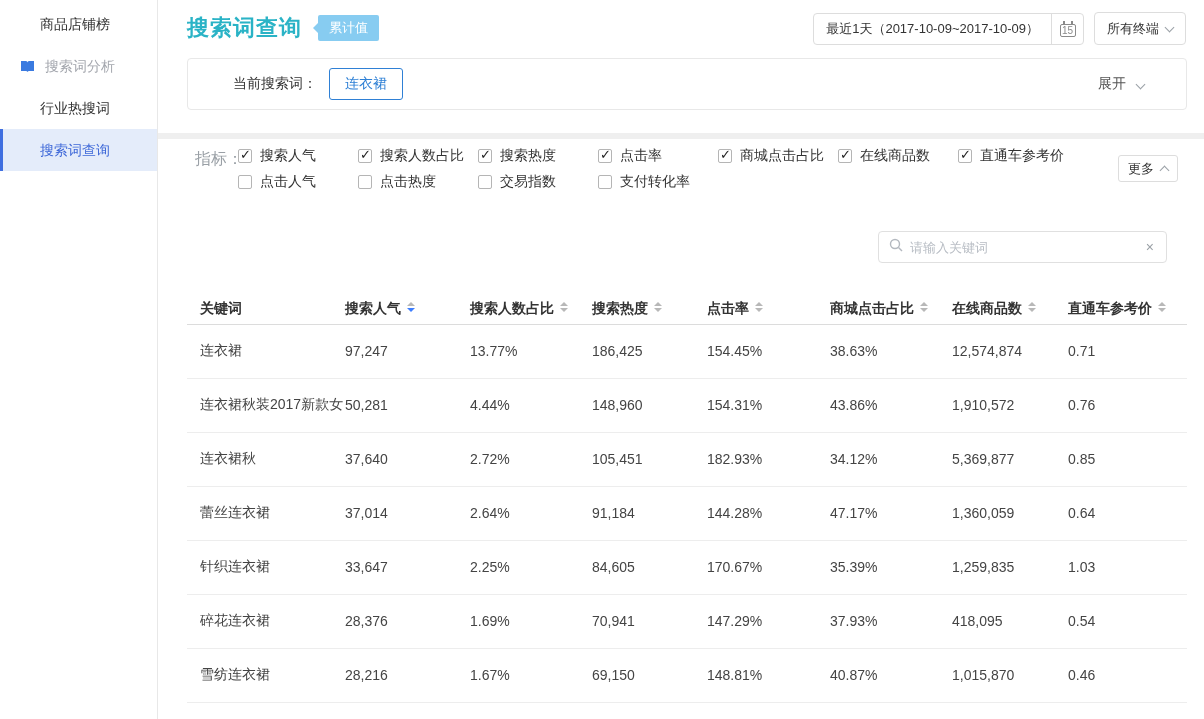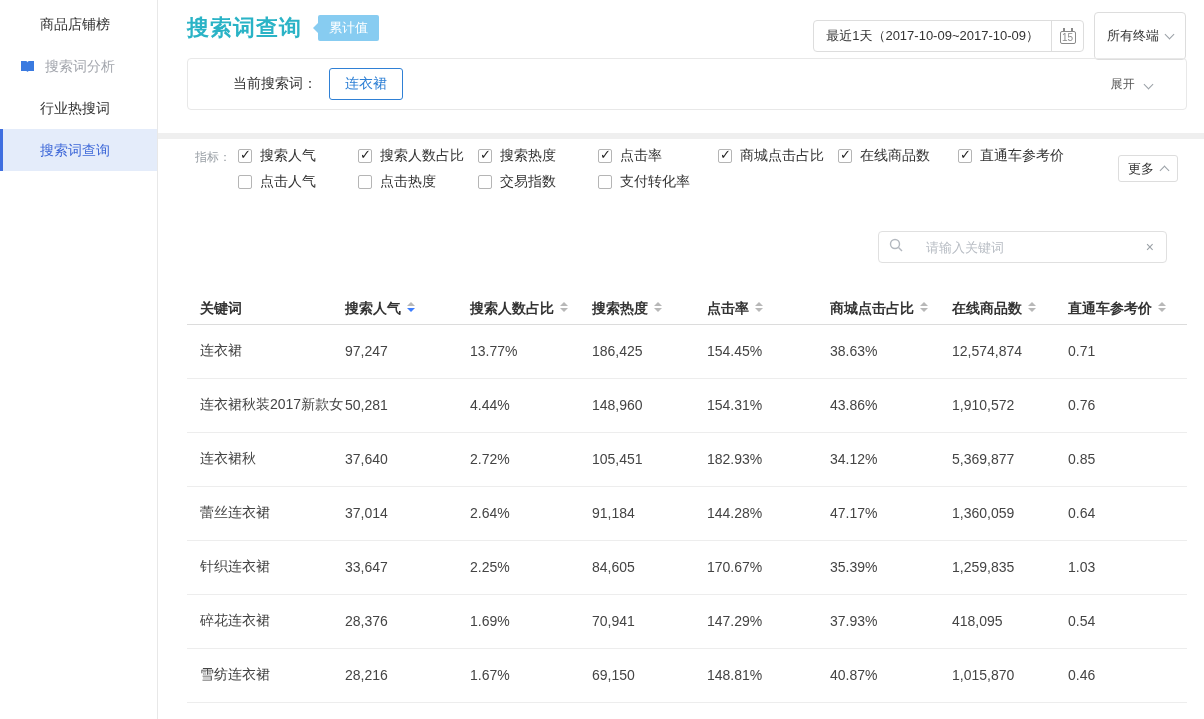--- a/index.html
+++ b/index.html
@@ -21,46 +21,46 @@
   .badge { position:relative; margin-left:16px; background:#87ccf1; color:#fff; font-size:13px; padding:4px 11px; border-radius:2px; }
   .badge::before { content:""; position:absolute; left:-5px; top:50%; margin-top:-5px; border-top:5px solid transparent; border-bottom:5px solid transparent; border-right:5px solid #87ccf1; }
 
   .topright { position:absolute; right:18px; top:12px; display:flex; align-items:center; }
   .datebox { display:flex; align-items:stretch; height:32px; border:1px solid #ddd; border-radius:4px; background:#fff; cursor:pointer; }
   .datebox .dtext { display:flex; align-items:center; padding:0 12px; font-size:13px; color:#333; }
   .datebox .dcal { display:flex; align-items:center; justify-content:center; width:32px; border-left:1px solid #ddd; }
   .cal-icon { position:relative; width:16px; height:13px; border:1px solid #8a8a8a; border-radius:2px; margin-top:3px; font-size:10px; color:#8a8a8a; text-align:center; line-height:12px; }
   .cal-icon::before, .cal-icon::after { content:""; position:absolute; top:-4px; width:2px; height:4px; background:#8a8a8a; }
   .cal-icon::before { left:2px; } .cal-icon::after { right:2px; }
-  .selbox { display:flex; align-items:center; height:48px; border:1px solid #ddd; border-radius:4px; padding:0 12px; margin-left:10px; font-size:13px; color:#333; cursor:pointer; }
+  .selbox { display:flex; align-items:center; height:33px; border:1px solid #ddd; border-radius:4px; padding:0 12px; margin-left:10px; font-size:13px; color:#333; cursor:pointer; }
 
   .chev { display:inline-block; width:7px; height:7px; border-right:1.5px solid #9aa0a6; border-bottom:1.5px solid #9aa0a6; }
   .chev.down { transform:rotate(45deg); margin:-3px 0 0 7px; }
   .chev.up { transform:rotate(-135deg); margin:3px 0 0 7px; }
 
   .panel { position:absolute; left:29px; right:17px; top:58px; height:52px; border:1px solid #e8e8e8; border-radius:4px; display:flex; align-items:center; }
   .panel .plabel { margin-left:45px; font-size:14px; color:#333; }
   .term-btn { margin-left:12px; border:1px solid #2f80d5; color:#2f80d5; background:#fff; font-size:14px; padding:6px 15px; border-radius:3px; cursor:pointer; font-family:inherit; }
-  .expand { position:absolute; right:34px; font-size:12px; color:#555; cursor:pointer; }
+  .expand { position:absolute; right:42px; font-size:14px; color:#555; cursor:pointer; }
 
   .grayband { position:absolute; left:0; right:0; top:133px; height:6px; background:#efefef; }
 
   
   .content { position:absolute; left:0; top:139px; right:0; bottom:0; background:#fff; }
-  .ind-label { position:absolute; left:37px; top:10px; font-size:12px; color:#9aa0a6; }
+  .ind-label { position:absolute; left:37px; top:10px; font-size:16px; color:#9aa0a6; }
   .ind-row { position:absolute; left:80px; display:flex; }
   .ind-row.r1 { top:8px; } .ind-row.r2 { top:34px; }
   .ind-item { width:120px; display:flex; align-items:center; cursor:pointer; }
   .cb { position:relative; width:14px; height:14px; border:1px solid #b5b5b5; border-radius:2px; background:#fff; flex:0 0 auto; }
   .cb.checked::after { content:"\2713"; position:absolute; left:1px; top:-3px; font-size:13px; font-weight:bold; color:#222; }
   .cb-label { margin-left:8px; font-size:14px; color:#333; white-space:nowrap; }
   .more-btn { position:absolute; right:26px; top:16px; width:60px; height:27px; border:1px solid #ddd; border-radius:3px; background:#fff; font-size:13px; color:#333; cursor:pointer; font-family:inherit; display:flex; align-items:center; justify-content:center; }
 
   .searchbox { position:absolute; left:720px; top:92px; width:289px; height:32px; border:1px solid #e0e0e0; border-radius:4px; display:flex; align-items:center; padding:0 10px; }
-  .searchbox input { flex:1; border:0; outline:0; font-size:13px; color:#333; margin-left:23px; font-family:inherit; }
+  .searchbox input { flex:1; border:0; outline:0; font-size:13px; color:#333; margin-left:7px; font-family:inherit; }
   .searchbox input::placeholder { color:#b8bdc4; }
   .clear-x { color:#9aa0a6; font-size:14px; cursor:pointer; padding:0 2px; }
 
   table.grid { position:absolute; left:29px; top:155px; width:1000px; border-collapse:collapse; table-layout:fixed; }
   table.grid th { height:30px; text-align:left; font-size:14px; font-weight:bold; color:#333; border-bottom:1px solid #dcdcdc; white-space:nowrap; }
   table.grid td { height:54px; text-align:left; font-size:14px; color:#444; border-bottom:1px solid #ededed; white-space:nowrap; }
   table.grid th:first-child, table.grid td:first-child { padding-left:13px; }
   td.kw-link { color:#3e87d7; cursor:pointer; }
   .sort { display:inline-block; vertical-align:1px; margin-left:6px; }
   .sort i { display:block; width:0; height:0; border-left:4px solid transparent; border-right:4px solid transparent; }

